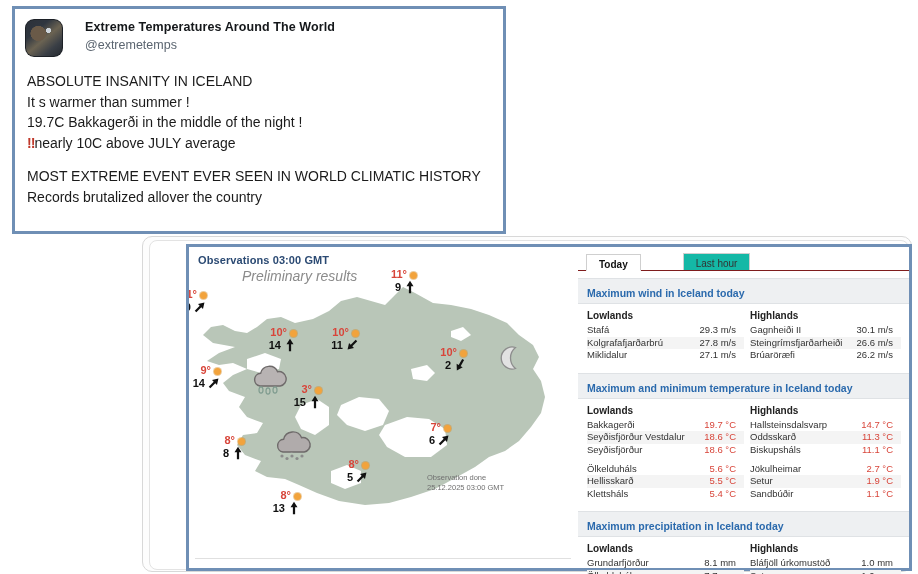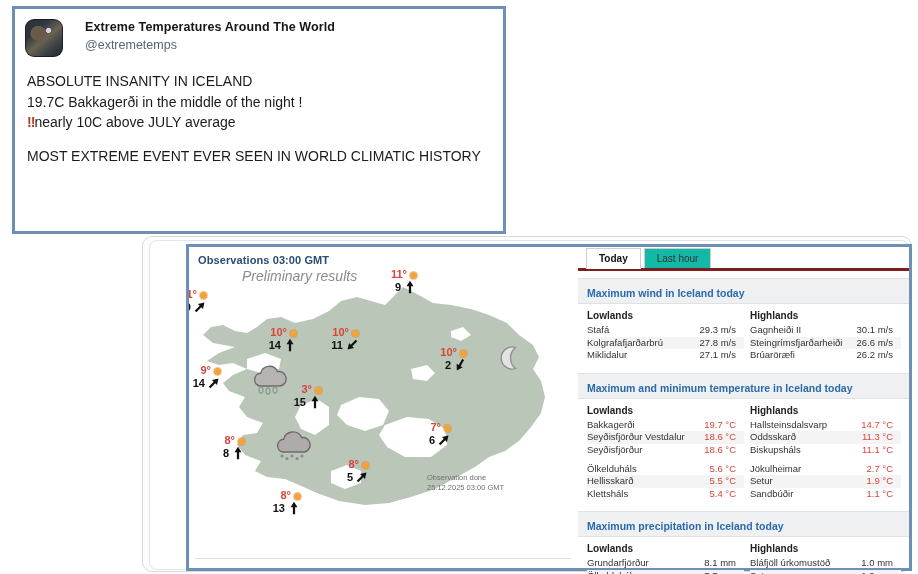--- a/index.html
+++ b/index.html
@@ -52,22 +52,22 @@
   .stn .dot{position:absolute;right:0px;top:3px;width:7px;height:7px;border-radius:50%;
     background:#f2a33c;box-shadow:0 0 0 1px rgba(210,140,40,.45);}
   .stn .wind{position:absolute;right:16px;top:12px;font-size:11px;font-weight:bold;
     color:#101010;line-height:12px;}
   .stn .arrow{position:absolute;right:0px;top:11px;width:14px;height:14px;}
 
   .wicon{position:absolute;}
 
   
   #data-pane{flex:1;background:#ffffff;position:relative;padding:0;}
-  #tabs{display:flex;align-items:flex-end;height:24px;padding:6px 0 0 8px;
-    border-bottom:3px solid #7f1d1d;box-sizing:border-box;background:#fff;}
+  #tabs{display:flex;height:24px;padding:6px 0 0 8px;
+    border-bottom:1px solid #7f1d1d;box-sizing:border-box;background:#fff;gap:39px;}
   .tab{font-size:10px;color:#333;padding:4px 12px 3px 12px;border:1px solid #cfcfcf;
     background:#14b8a6;margin-right:3px;border-bottom:none;line-height:12px;}
   .tab.active{background:#fff;color:#111;font-weight:bold;position:relative;top:1px;
     border-bottom:1px solid #fff;}
   .sect-head{background:#eef0f2;border-top:1px solid #dfe2e5;border-bottom:1px solid #dfe2e5;
     color:#2b6aad;font-weight:bold;font-size:10.5px;padding:8px 0 4px 9px;margin-top:7px;}
   .sect-head:first-of-type{margin-top:0;}
   .cols{display:flex;padding:6px 8px 4px 9px;}
   .col{width:50%;box-sizing:border-box;}
   .col.right{padding-left:6px;}
@@ -85,24 +85,26 @@
 <div id="tweet-card">
   <div id="tweet-header">
     <div id="avatar"></div>
     <div id="name-block">
       <div id="display-name">Extreme Temperatures Around The World</div>
       <div id="handle">@extremetemps</div>
     </div>
   </div>
   <div id="tweet-body">
     <div class="tline">ABSOLUTE INSANITY IN ICELAND</div>
+    <div class="tline">It s warmer than summer !</div>
     <div class="tline">19.7C Bakkagerði in the middle of the night !</div>
     <div class="tline"><span class="bangs">‼</span><span>nearly 10C above JULY average</span></div>
     <div class="tline blank"></div>
     <div class="tline">MOST EXTREME EVENT EVER SEEN IN WORLD CLIMATIC HISTORY</div>
+    <div class="tline">Records brutalized allover the country</div>
   </div>
 </div>
 
 <div id="back-plate"></div>
 <div id="back-plate2"></div>
 
 <div id="weather-panel">
 
   <div id="map-pane">
     <div id="map-title">Observations 03:00 GMT</div>

